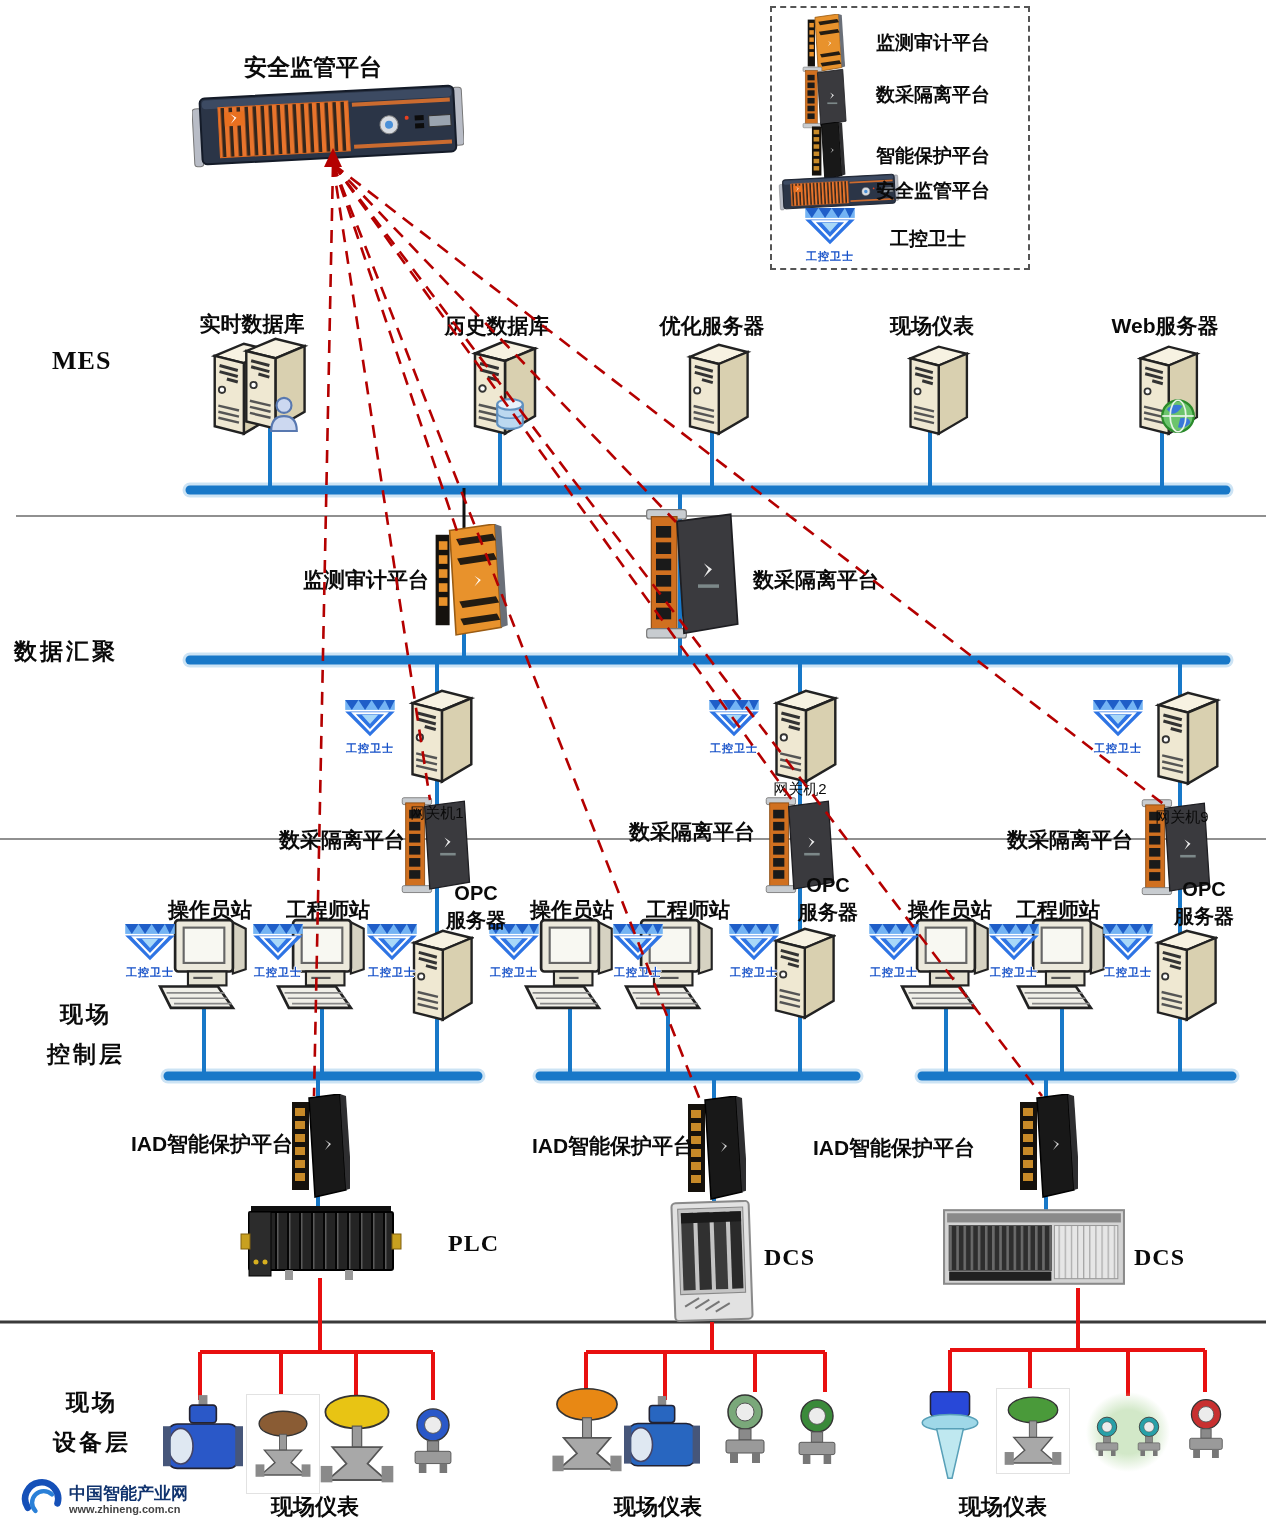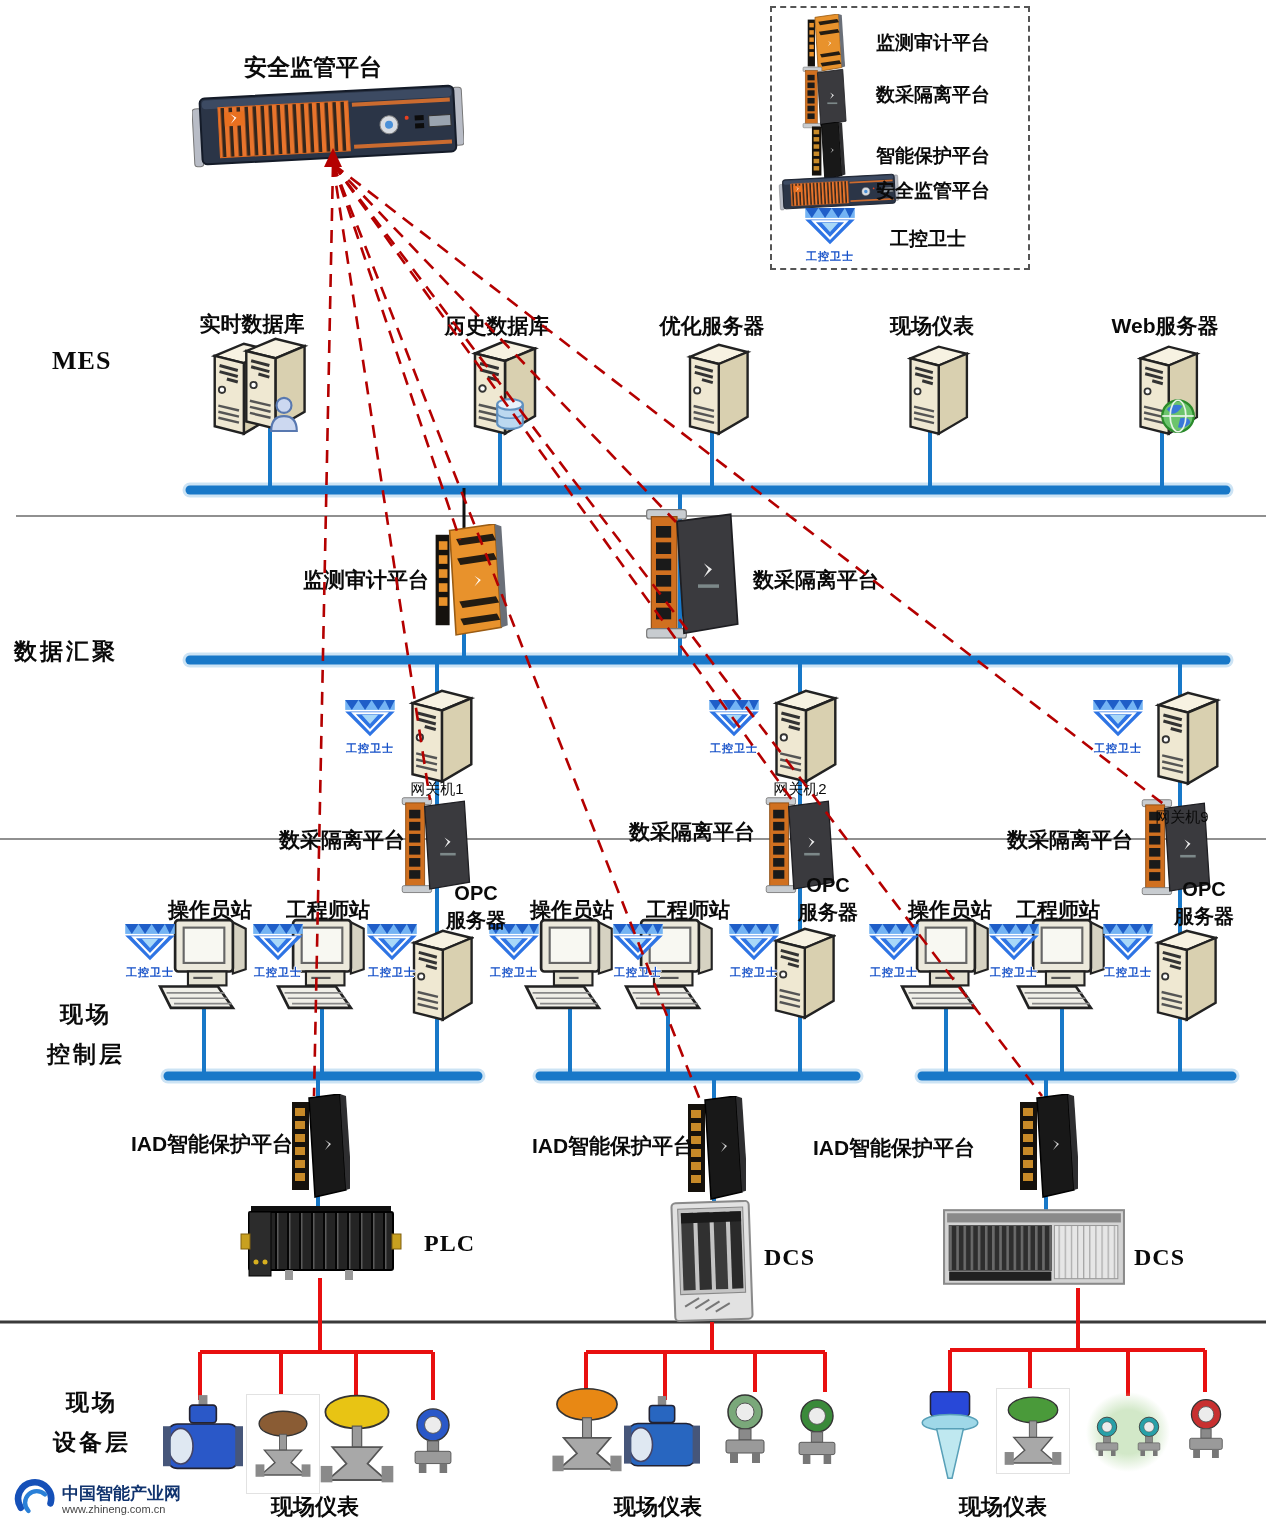--- a/index.html
+++ b/index.html
@@ -24,21 +24,21 @@
   .guard svg{width:56px;height:38px;display:block;margin:0 auto}
   .gt{font-size:11px;font-weight:800;color:#1550c8;letter-spacing:1px;
       text-shadow:-1px 0 #fff,1px 0 #fff,0 -1px #fff,0 1px #fff}
   .legend{position:absolute;z-index:2;border:2px dashed #555;background:#fff}
   .leg-lbl{font-size:19px;font-weight:600}
   .card{position:absolute;z-index:2;background:#fff;border:1px solid #e2e2e2;display:flex;align-items:center;justify-content:center}
   .twin{position:absolute;z-index:2;display:flex;align-items:flex-end;justify-content:center;gap:2px;
         background:radial-gradient(closest-side,#d2e8c8 55%,rgba(210,232,200,0) 100%)}
   .wm{position:absolute;z-index:4;display:flex;align-items:center;gap:6px}
   .wm-name{font-size:17px;font-weight:800;color:#10336e;line-height:18px}
-  .wm-url{font-size:11px;color:#444;font-weight:400}
+  .wm-url{font-size:11px;color:#444;font-weight:700}
 </style>
 </head>
 <body>
 
 <div class="canvas">
 
   <svg width="0" height="0" style="position:absolute" aria-hidden="true">
     <defs>
       <pattern id="p-stripes" width="8" height="10" patternUnits="userSpaceOnUse">
         <rect width="8" height="10" fill="#33261c"></rect>
@@ -399,21 +399,21 @@
 
   <div class="guard" style="left:338px;top:700px">
     <svg viewBox="0 0 64 46">
         <use href="#sym-guard"></use>
       </svg>
     <span class="gt">工控卫士</span>
   </div>
   <svg class="node" style="left:396px;top:686px" width="82" height="98" viewBox="0 0 60 80">
       <use href="#sym-tower"></use>
     </svg>
-  <div class="lbl c f15" style="left:437px;top:780px">网关机1</div>
+  <div class="lbl c f15" style="left:437px;top:804px">网关机1</div>
 
   <div class="guard" style="left:702px;top:700px">
     <svg viewBox="0 0 64 46">
         <use href="#sym-guard"></use>
       </svg>
     <span class="gt">工控卫士</span>
   </div>
   <svg class="node" style="left:760px;top:686px" width="82" height="98" viewBox="0 0 60 80">
       <use href="#sym-tower"></use>
     </svg>
@@ -536,21 +536,21 @@
     </svg>
 
   <div class="lbl c f21" style="left:894px;top:1134px">IAD智能保护平台</div>
   <svg class="node" style="left:1016px;top:1094px" width="62" height="104" viewBox="0 0 62 104">
       <use href="#sym-iad"></use>
     </svg>
 
   <svg class="node" style="left:240px;top:1204px" width="162" height="80" viewBox="0 0 160 80">
       <use href="#sym-plc"></use>
     </svg>
-  <div class="lbl serif" style="left:424px;top:1230px">PLC</div>
+  <div class="lbl serif" style="left:448px;top:1230px">PLC</div>
 
   <svg class="node" style="left:670px;top:1200px" width="84" height="124" viewBox="0 0 80 122">
       <use href="#sym-dcs-cab"></use>
     </svg>
   <div class="lbl serif" style="left:764px;top:1244px">DCS</div>
 
   <svg class="node" style="left:942px;top:1208px" width="184" height="80" viewBox="0 0 180 78">
       <use href="#sym-dcs-rack"></use>
     </svg>
   <div class="lbl serif" style="left:1134px;top:1244px">DCS</div>
@@ -604,21 +604,21 @@
       </svg>
     <svg style="color:#28a0a8" width="40" height="72" viewBox="0 0 70 72">
         <use href="#sym-inst-tx"></use>
       </svg>
   </div>
   <svg class="node" style="left:1176px;top:1386px;color:#c83030" width="60" height="84" viewBox="0 0 70 72">
       <use href="#sym-inst-tx"></use>
     </svg>
   <div class="lbl c f22" style="left:1003px;top:1492px">现场仪表</div>
 
-  <div class="wm" style="left:12px;top:1478px">
+  <div class="wm" style="left:19px;top:1478px">
     <svg width="44" height="44" viewBox="0 0 40 40">
         <use href="#sym-swirl"></use>
       </svg>
     <div>
       <div class="wm-name">中国智能产业网</div>
       <div class="wm-url">www.zhineng.com.cn</div>
     </div>
   </div>
 
   <svg class="dash" width="1266" height="1527" viewBox="0 0 1266 1527">

